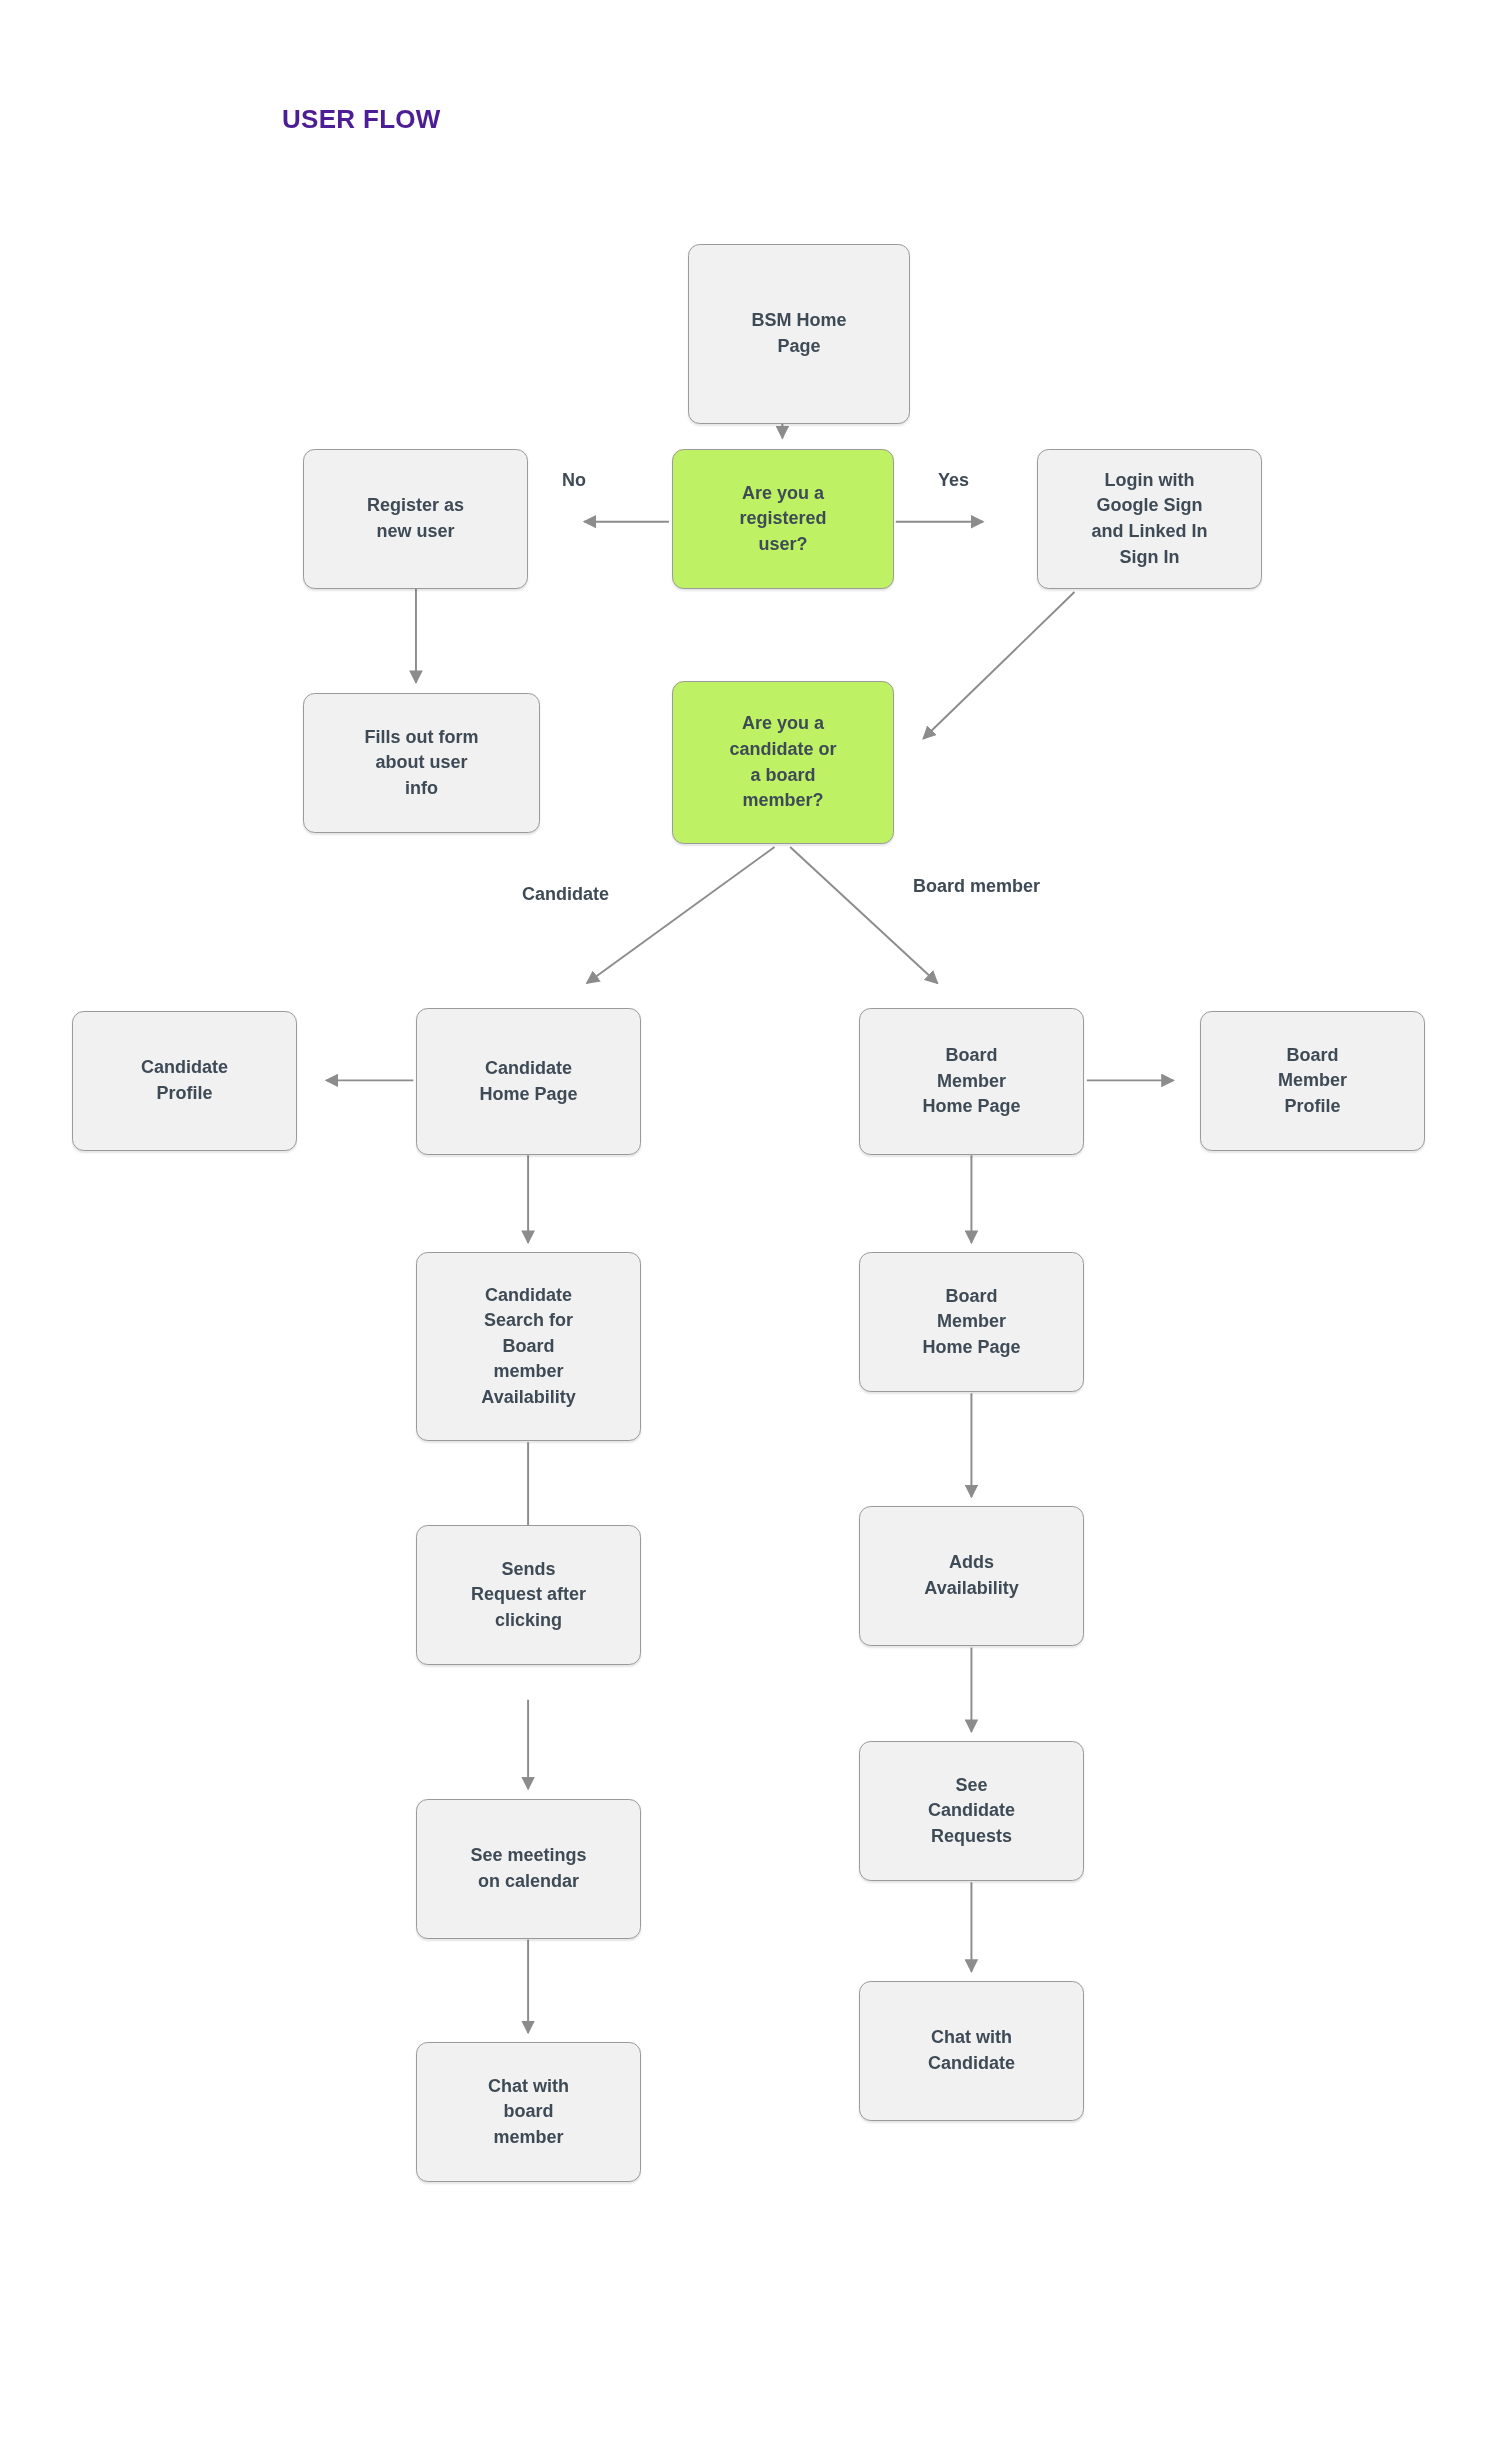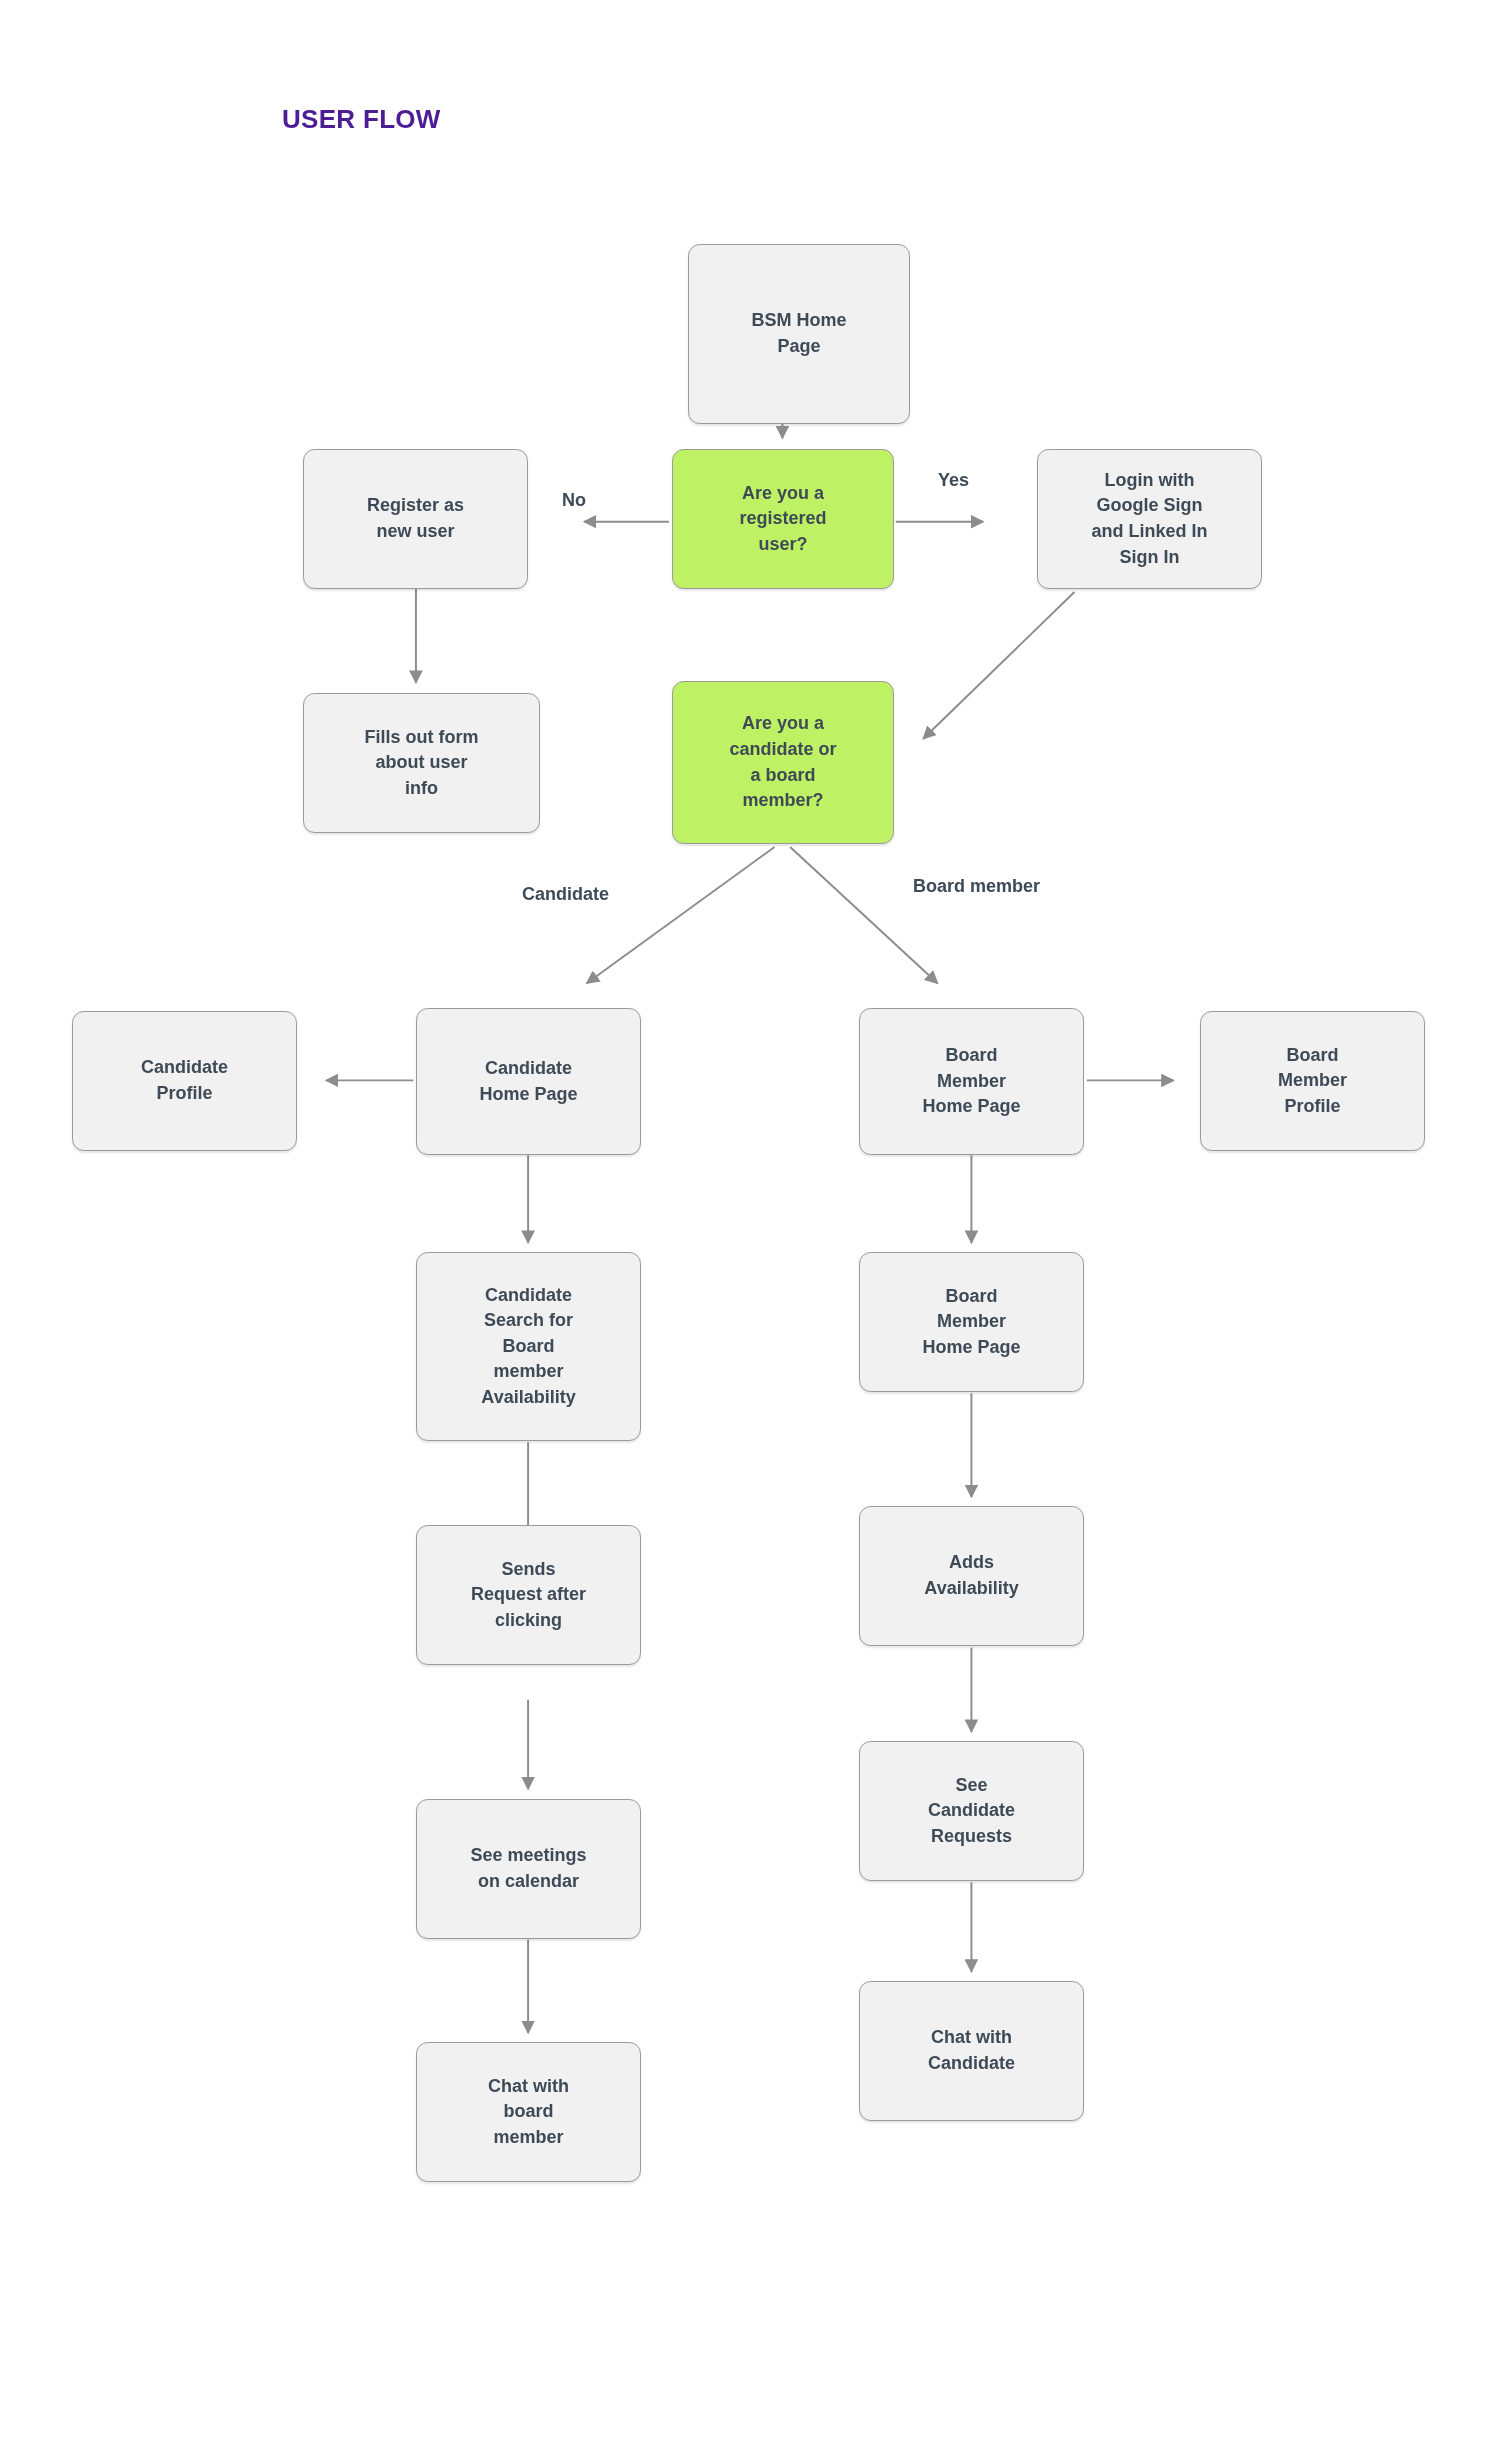--- a/index.html
+++ b/index.html
@@ -195,20 +195,20 @@
         <span class="txt">Chat with
 board
 member</span>
       </div>
       <div class="node" style="left: 859px; top: 1981px; width: 225px; height: 140px;">
         <span class="txt">Chat with
 Candidate</span>
       </div>
     </div>
   <div id="labels">
-      <div class="edge-label" style="left: 562px; top: 470px; margin-top: 20px;">No</div>
+      <div class="edge-label" style="left: 562px; top: 470px;">No</div>
       <div class="edge-label" style="left: 938px; top: 470px;">Yes</div>
       <div class="edge-label" style="left: 522px; top: 884px;">Candidate</div>
       <div class="edge-label" style="left: 913px; top: 876px;">Board member</div>
     </div>
 
 </div>
 
 
 </body></html>

